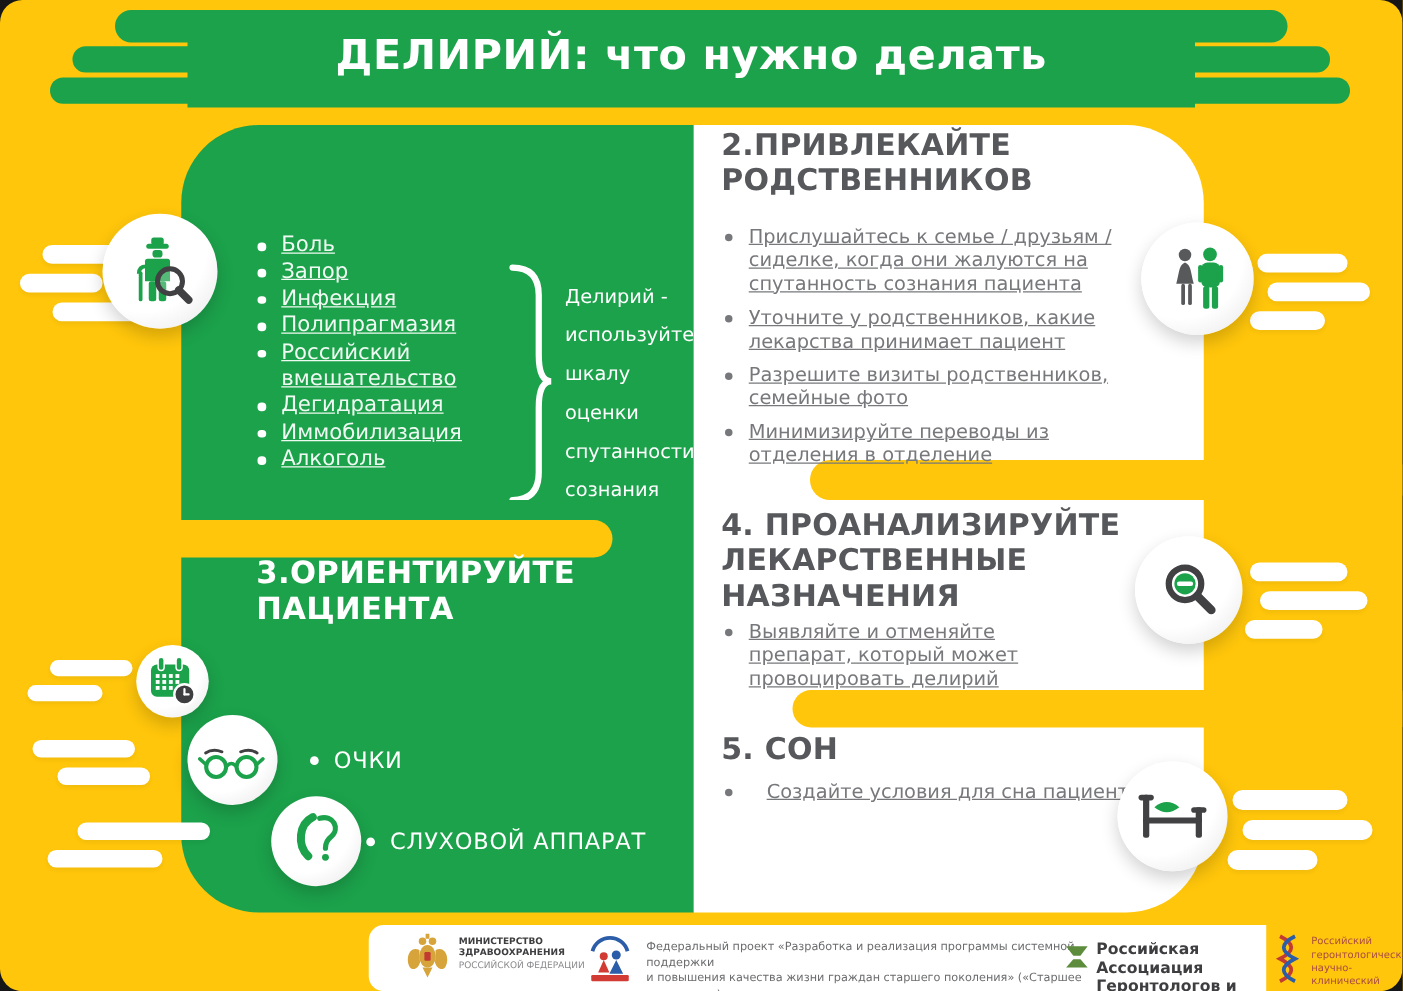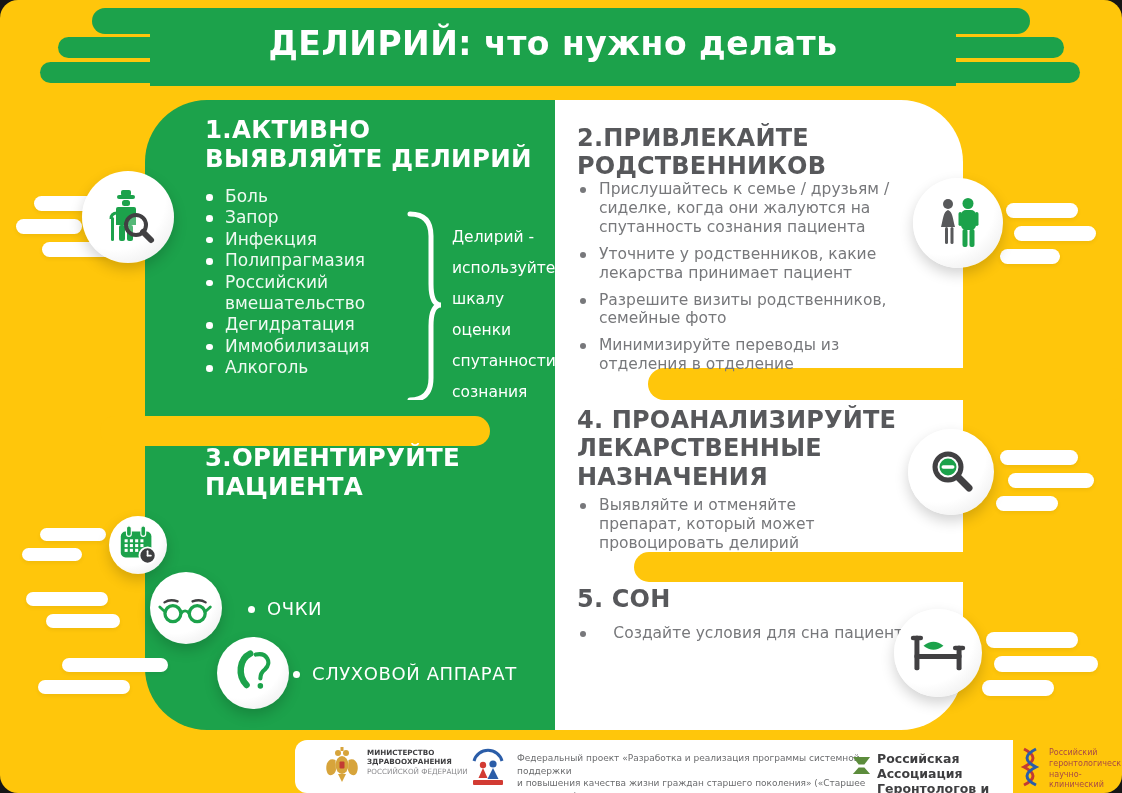--- a/index.html
+++ b/index.html
@@ -20,21 +20,21 @@
   
   .circle{position:absolute;border-radius:50%;z-index:5;display:flex;align-items:center;justify-content:center;
           background:radial-gradient(circle at 35% 30%, #ffffff 58%, #efefef 84%, #dddddd 100%);
           box-shadow:0 6px 14px rgba(0,0,0,.18);}
   
   .h-green{position:absolute;color:#fff;font-weight:bold;font-size:24.5px;line-height:1.18;
            white-space:pre-line;z-index:3;letter-spacing:.3px;}
   .h-gray{position:absolute;color:#57585B;font-weight:bold;font-size:24px;line-height:1.18;
           white-space:pre-line;z-index:3;letter-spacing:.2px;}
   ul.blist{position:absolute;margin:0;padding:0;list-style:none;z-index:3;}
-  ul.blist li{position:relative;padding-left:22px;}
+  ul.blist li{position:relative;padding-left:22px;text-decoration:underline;}
   ul.green-list li{color:#EFFAF2;font-size:17px;line-height:1.26;}
   ul.green-list li::before{content:"";position:absolute;left:3px;top:8px;width:6.5px;height:6.5px;border-radius:50%;background:#fff;}
   ul.gray-list li{color:#77787B;font-size:15.5px;line-height:1.22;margin-bottom:8px;}
   ul.gray-list li::before{content:"";position:absolute;left:3px;top:7px;width:6px;height:6px;border-radius:50%;background:#77787B;}
   .brace-note{position:absolute;left:452px;top:222px;width:120px;color:#fff;font-size:15.5px;line-height:2.0;
               white-space:pre-line;z-index:3;}
   .s3-label{position:absolute;color:#fff;font-size:18px;letter-spacing:.6px;z-index:6;}
   .s3-label::before{content:"";display:inline-block;width:7px;height:7px;border-radius:50%;background:#fff;margin-right:12px;vertical-align:2px;}
   
   .footer{position:absolute;left:295px;top:740px;width:718px;height:53px;background:#fff;border-radius:12px 0 0 12px;z-index:6;}
@@ -59,22 +59,20 @@
   <div class="title">ДЕЛИРИЙ: что нужно делать</div>
 
   <div class="green-panel"></div>
   <div class="white-panel"></div>
 
   <div class="ypill" style="left:100px;top:416px;width:390px;height:30px;border-radius:15px;"></div>
 
   <div class="ypill" style="left:648px;top:368px;width:480px;height:32px;border-radius:16px;"></div>
   <div class="ypill" style="left:634px;top:552px;width:500px;height:30px;border-radius:15px;"></div>
 
-  <div class="h-green" style="left:205px;top:116px;width:330px;">1.АКТИВНО
-ВЫЯВЛЯЙТЕ ДЕЛИРИЙ</div>
   <ul class="blist green-list" style="left:203px;top:186px;width:200px;">
       <li>Боль</li>
       <li>Запор</li>
       <li>Инфекция</li>
       <li>Полипрагмазия</li>
       <li>Российский вмешательство</li>
       <li>Дегидратация</li>
       <li>Иммобилизация</li>
       <li>Алкоголь</li>
     </ul>
@@ -101,21 +99,21 @@
         <rect x="19" y="36" width="6" height="16" rx="2"></rect>
         <rect x="27" y="36" width="6" height="16" rx="2"></rect>
         <rect x="11" y="28" width="3" height="24" rx="1.5"></rect>
         <path d="M11 30 q0 -6 6 -6" stroke="#1CA24B" stroke-width="3" fill="none"></path>
       </g>
       <circle cx="36" cy="36" r="10" fill="rgba(255,255,255,0.25)" stroke="#414042" stroke-width="4"></circle>
       <line x1="43" y1="43" x2="51" y2="51" stroke="#414042" stroke-width="6" stroke-linecap="round"></line>
     </svg>
   </div>
 
-  <div class="h-gray" style="left:577px;top:124px;width:340px;">2.ПРИВЛЕКАЙТЕ
+  <div class="h-gray" style="left:577px;top:102px;width:340px;">2.ПРИВЛЕКАЙТЕ
 РОДСТВЕННИКОВ</div>
   <ul class="blist gray-list" style="left:577px;top:180px;width:320px;">
       <li>Прислушайтесь к семье / друзьям / сиделке, когда они жалуются на спутанность сознания пациента</li>
       <li>Уточните у родственников, какие лекарства принимает пациент</li>
       <li>Разрешите визиты родственников, семейные фото</li>
       <li>Минимизируйте переводы из отделения в отделение</li>
     </ul>
   <div class="wpill" style="left:1006px;top:203px;width:72px;height:15px;"></div>
   <div class="wpill" style="left:1014px;top:226px;width:82px;height:15px;"></div>
   <div class="wpill" style="left:1000px;top:249px;width:60px;height:15px;"></div>

